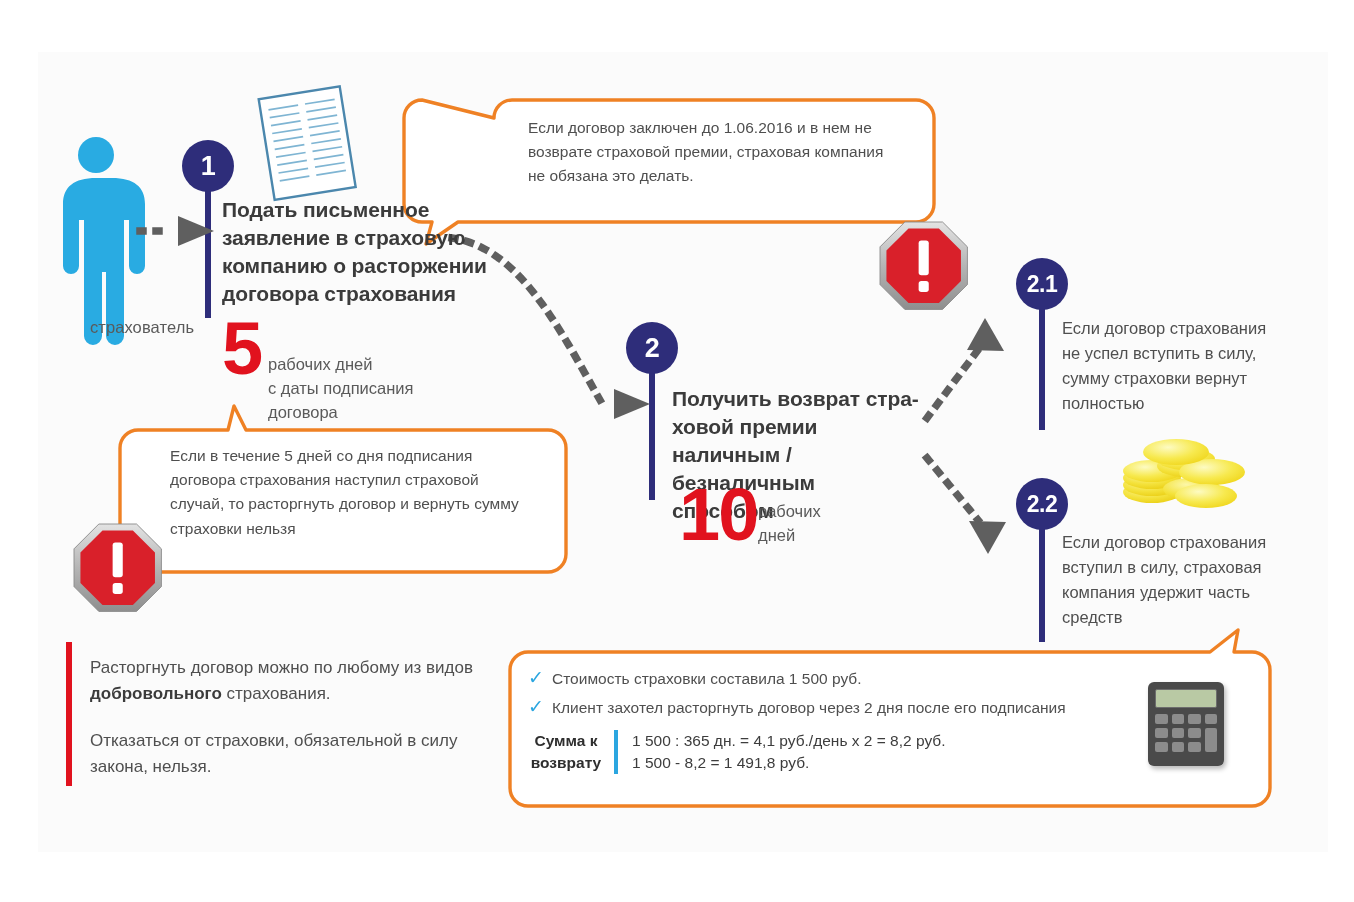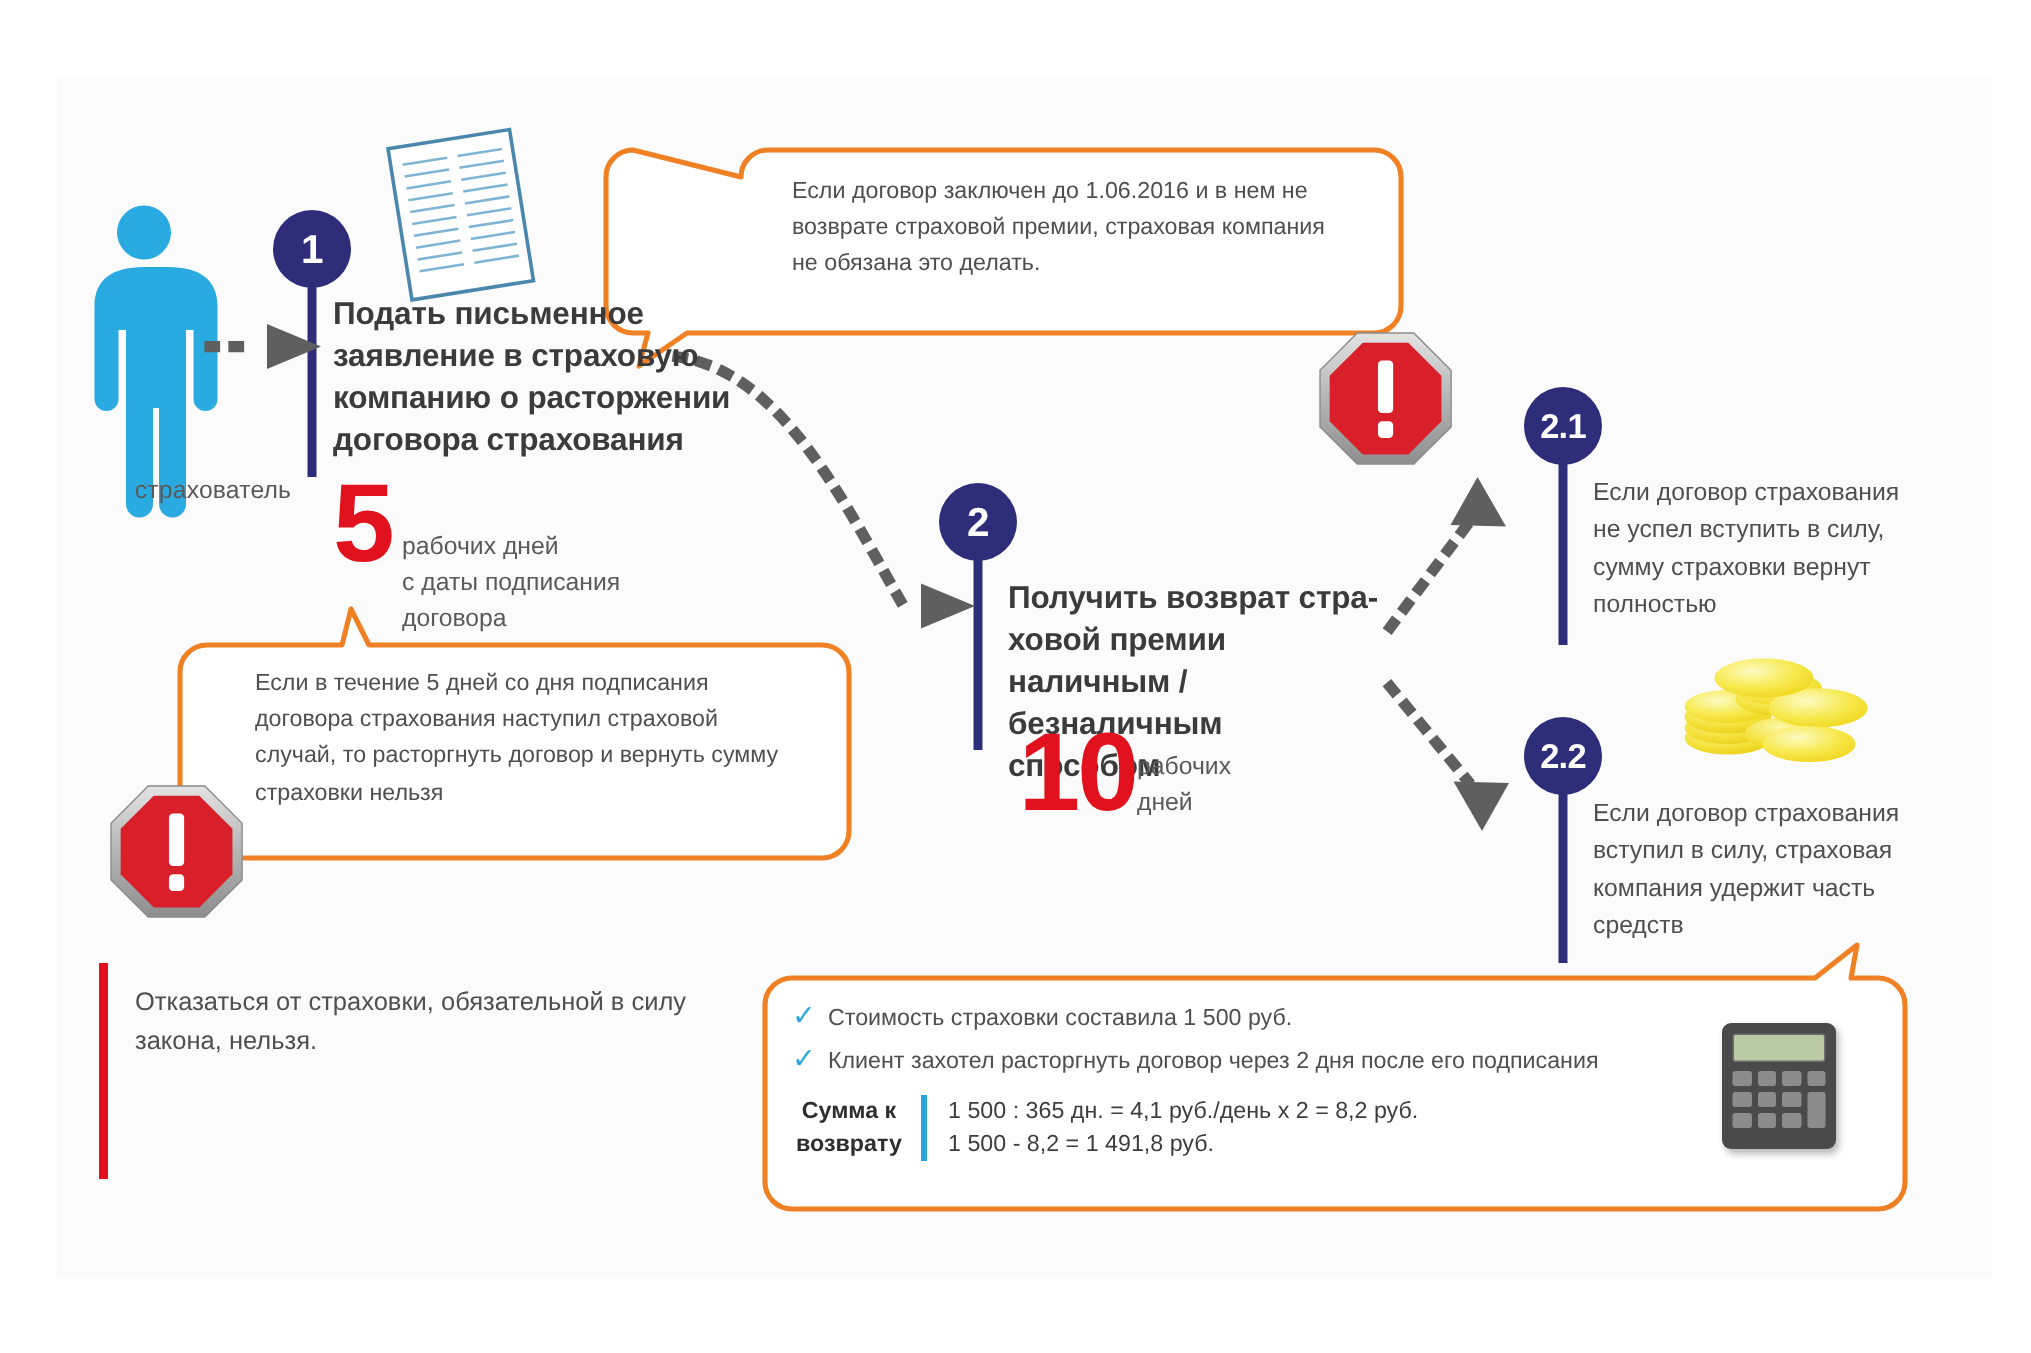--- a/index.html
+++ b/index.html
@@ -281,20 +281,21 @@
   </div>
 
   <div class="abs callout-text" id="co2-text">
     <div>Если в течение 5 дней со дня подписания</div>
     <div>договора страхования наступил страховой</div>
     <div>случай, то расторгнуть договор и вернуть сумму</div>
     <div>страховки нельзя</div>
   </div>
 
   <div class="abs" id="note">
+    <p><span>Расторгнуть договор можно по любому из видов </span><b>добровольного</b><span> страхования.</span></p>
     <p>Отказаться от страховки, обязательной в силу закона, нельзя.</p>
   </div>
 
   <div class="abs" id="calc-list">
     <div class="calc-row">
       <span class="tick">✓</span>
       <span class="txt">Стоимость страховки составила 1 500 руб.</span>
     </div>
     <div class="calc-row">
       <span class="tick">✓</span>

